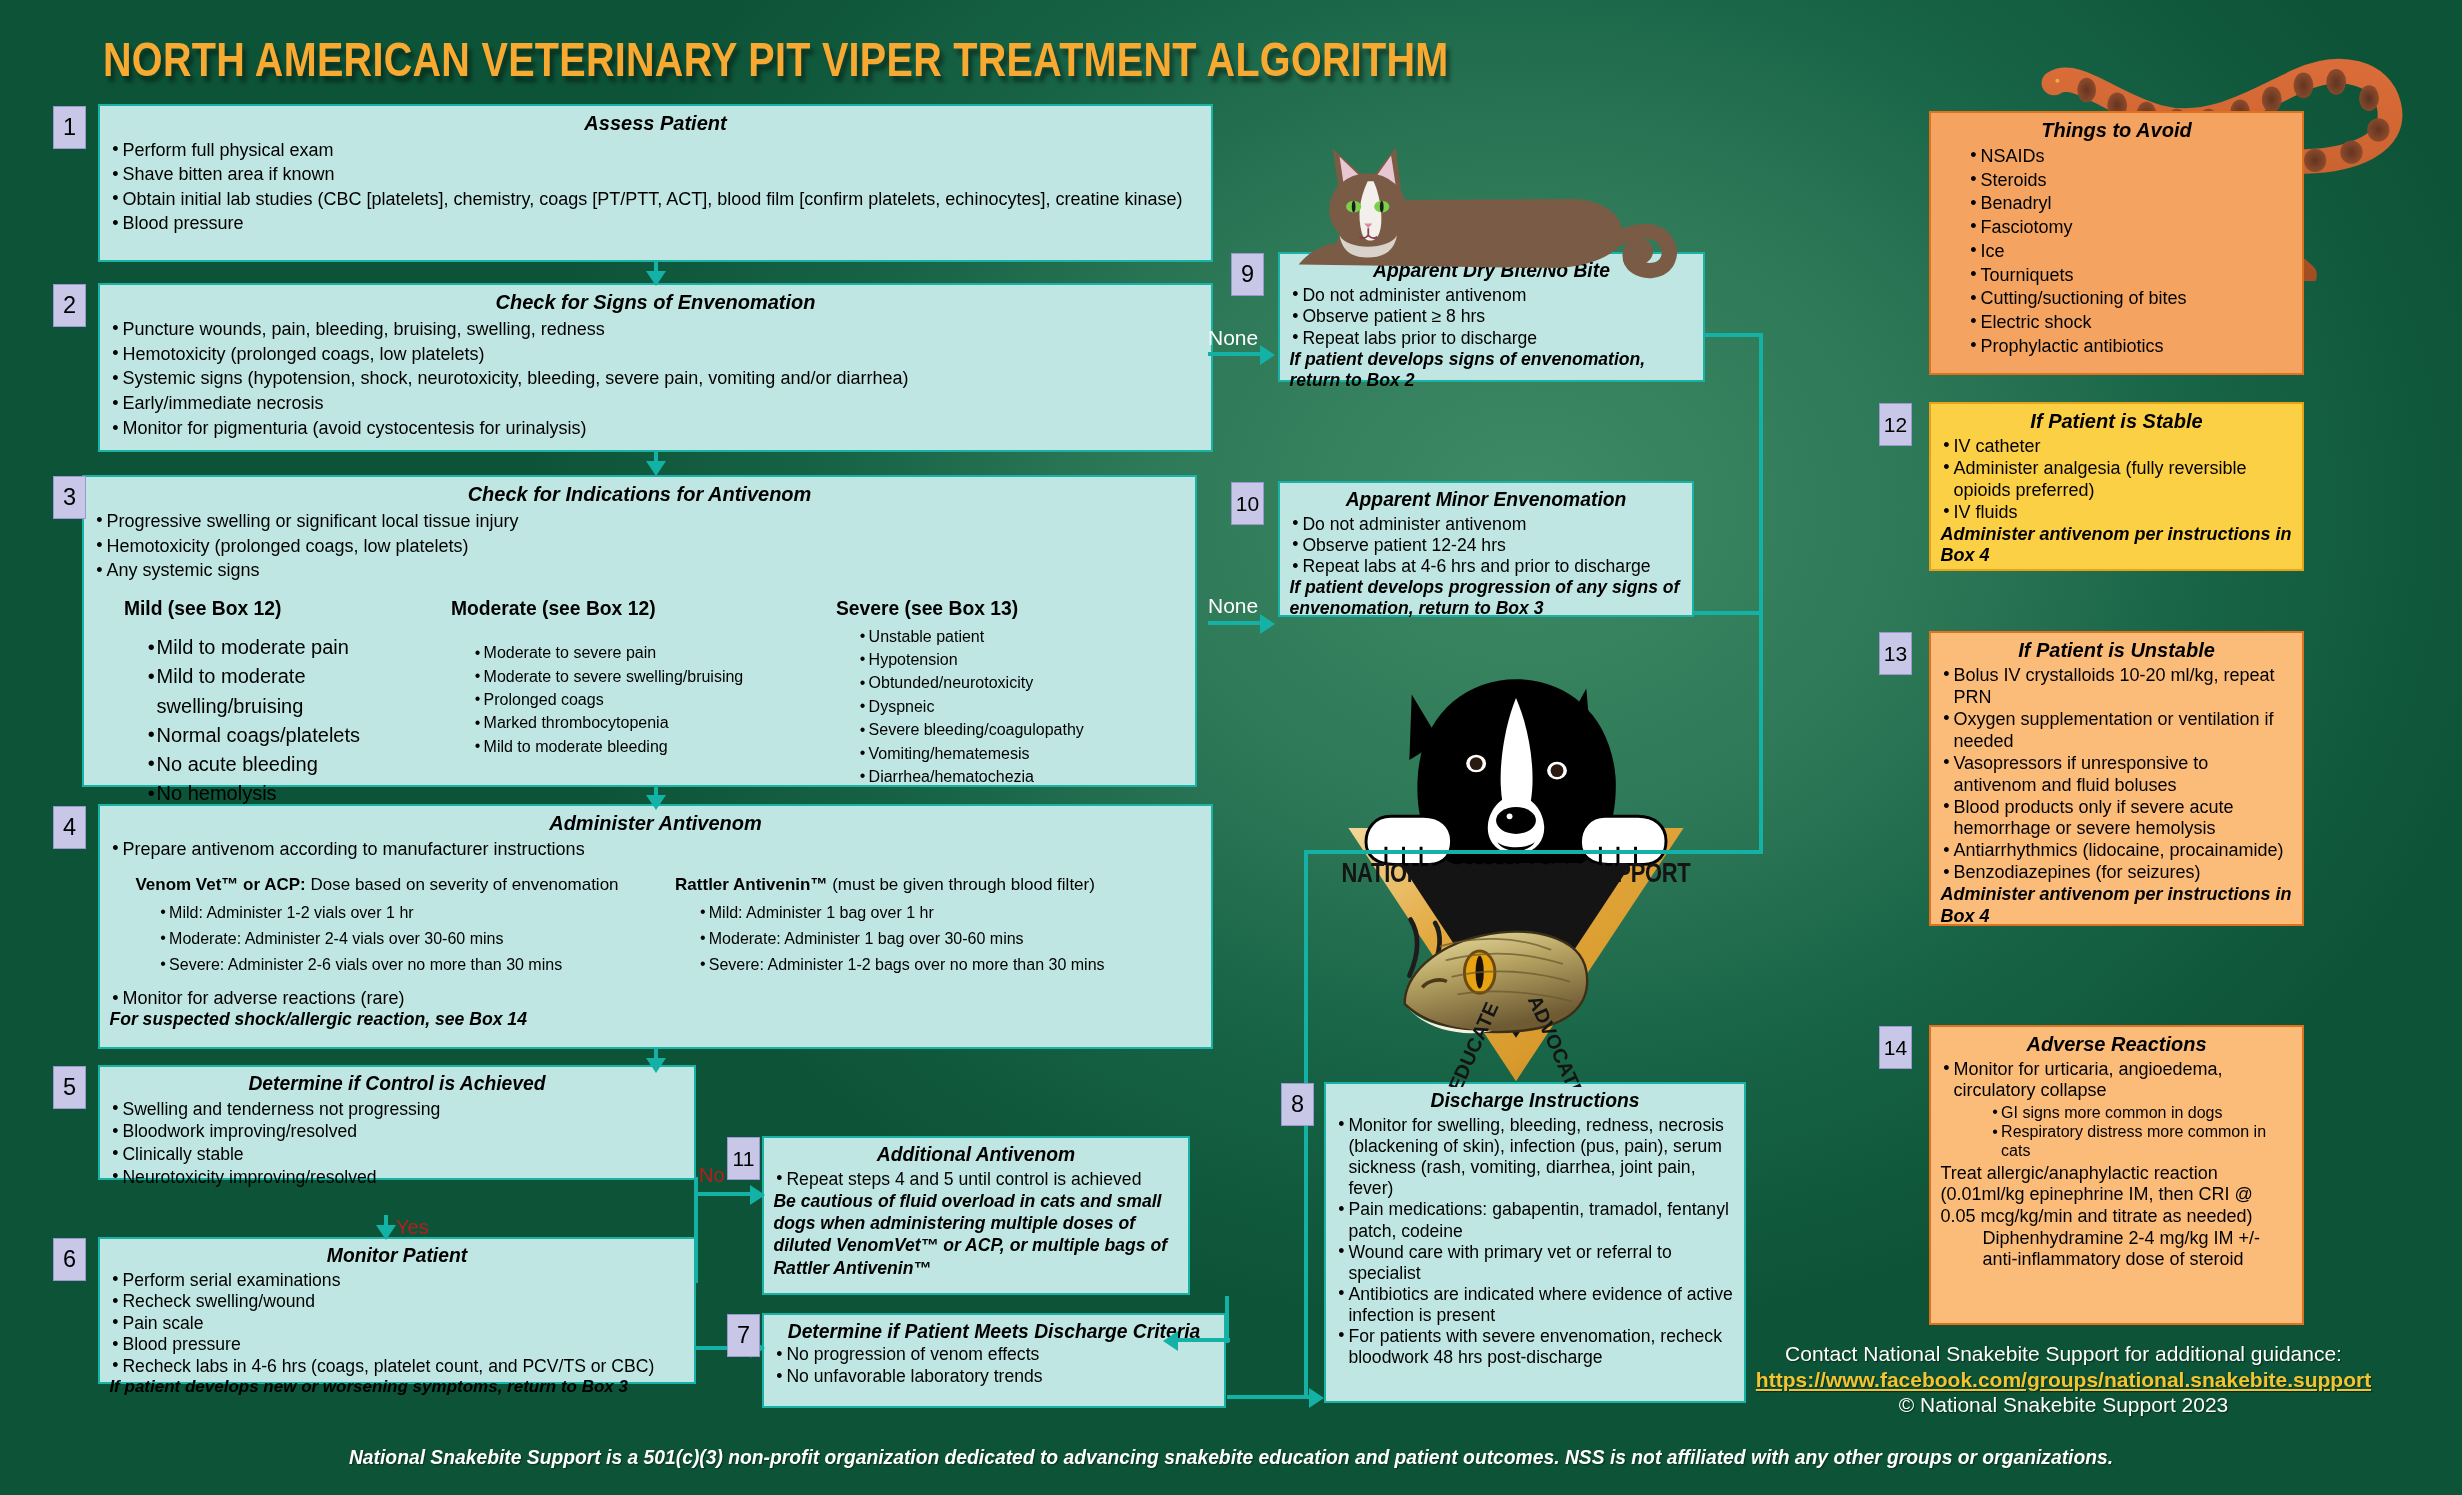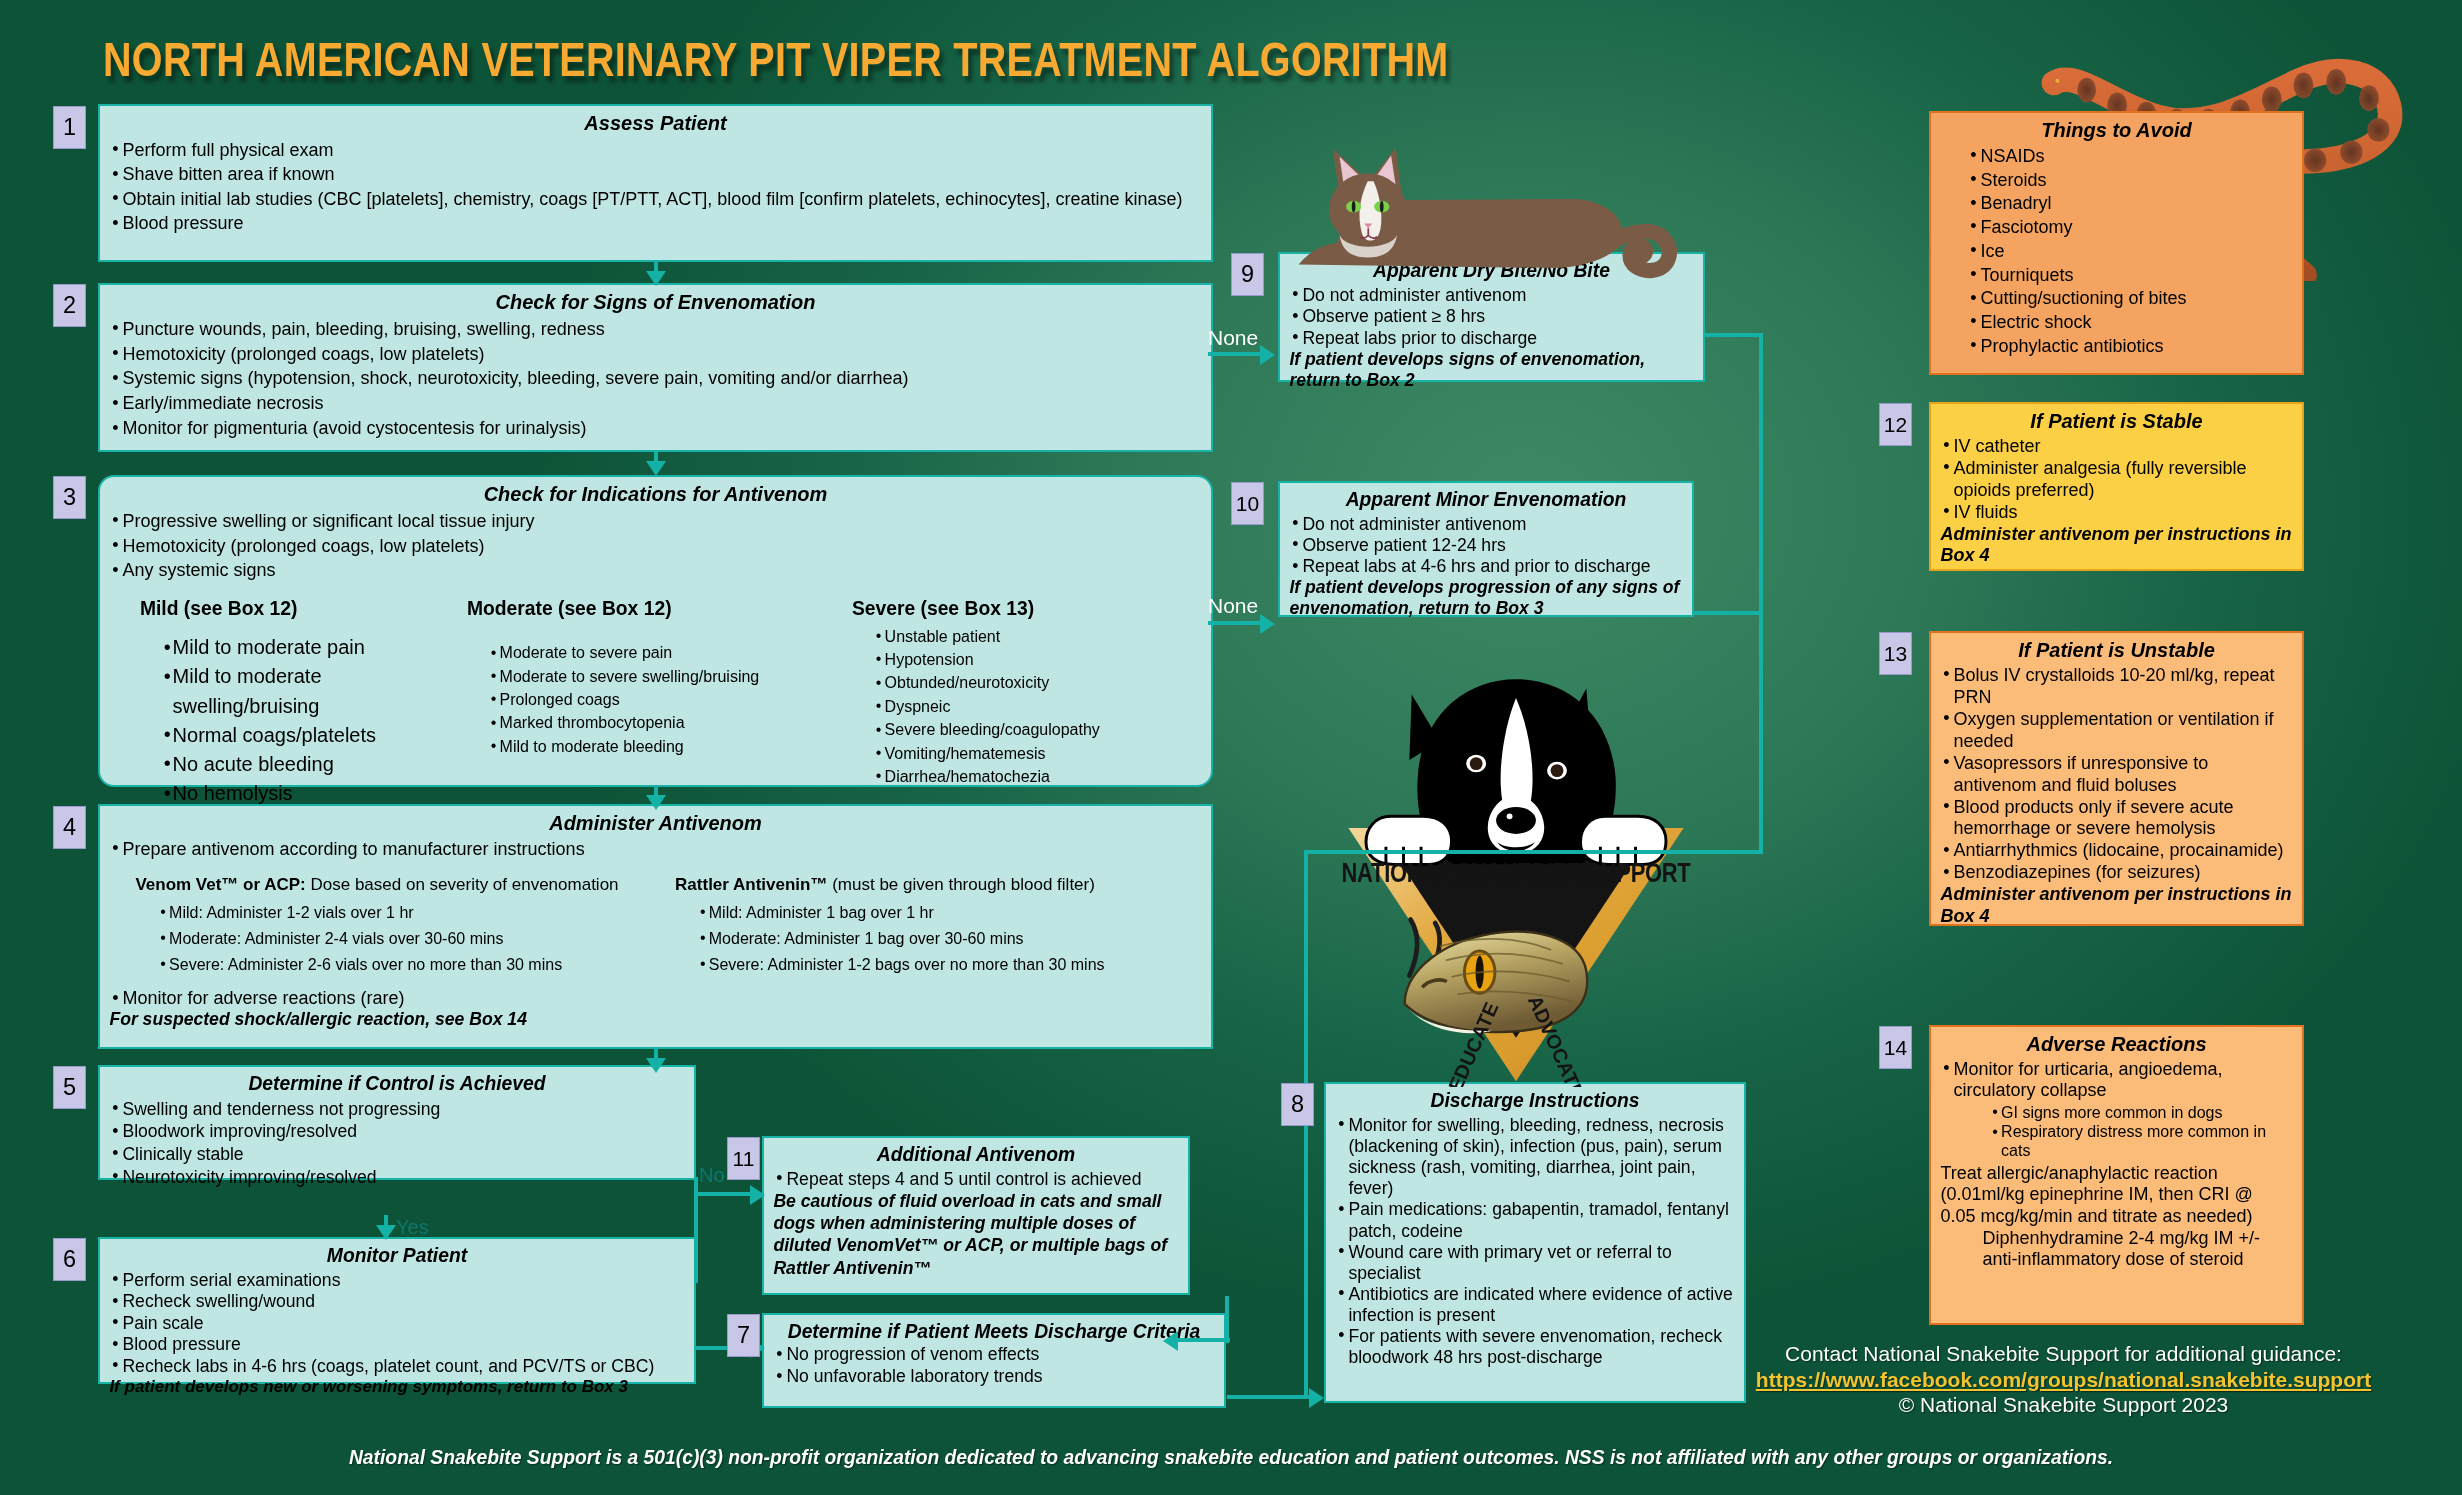--- a/index.html
+++ b/index.html
@@ -53,21 +53,21 @@
 
   
   .ln{ position:absolute; background:#14B2A6; z-index:3;}
   .arrow-d{ position:absolute; width:0;height:0; border-left:10px solid transparent;
             border-right:10px solid transparent; border-top:15.2px solid #14B2A6; z-index:3;}
   .arrow-r{ position:absolute; width:0;height:0; border-top:10px solid transparent;
             border-bottom:10px solid transparent; border-left:15.2px solid #14B2A6; z-index:3;}
   .arrow-l{ position:absolute; width:0;height:0; border-top:10px solid transparent;
             border-bottom:10px solid transparent; border-right:15.2px solid #14B2A6; z-index:3;}
   .edgelbl{ position:absolute; color:#fff; font-size:21px; z-index:4; white-space:nowrap;}
-  .edgelbl.dark{ color:#0f766e;text-align:right; }
+  .edgelbl.dark{ color:#b91c1c;text-align:right; }
 
   
   .contact{ position:absolute; right:32px; width:733px; text-align:center; color:#fff;
             font-size:21px; line-height:1.22; text-shadow:1.2px 1.2px 1.2px rgba(0,0,0,.45); }
   .contact .url{ color:#F4C430; text-decoration:underline; display:block; font-weight:700;}
   .disclaimer{ position:absolute; left:0; width:2462px; text-align:center; color:#fff;
                font-style:italic; font-weight:700; font-size:19.3px;
                text-shadow:1.2px 1.2px 1.2px rgba(0,0,0,.4); }
 
   
@@ -259,21 +259,21 @@
     <ul class="bullets" style="line-height:1.38;">
       <li>Puncture wounds, pain, bleeding, bruising, swelling, redness</li>
       <li>Hemotoxicity (prolonged coags, low platelets)</li>
       <li>Systemic signs (hypotension, shock, neurotoxicity, bleeding, severe pain, vomiting and/or diarrhea)</li>
       <li>Early/immediate necrosis</li>
       <li>Monitor for pigmenturia (avoid cystocentesis for urinalysis)</li>
     </ul>
   </div>
 
   <div class="tag" style="left:53px; top:476px;">3</div>
-  <div class="box" style="left:98px; top:475px; width:1115px; height:312px; font-size:18px;border-radius:16px;">
+  <div class="box" style="left:82px; top:475px; width:1115px; height:312px; font-size:18px;">
     <span class="bt" style="font-size:20px;">Check for Indications for Antivenom</span>
     <ul class="bullets" style="line-height:1.38;">
       <li>Progressive swelling or significant local tissue injury</li>
       <li>Hemotoxicity (prolonged coags, low platelets)</li>
       <li>Any systemic signs</li>
     </ul>
     <div style="display:flex; margin-top:15.2px; padding-left:30.5px; gap:22px;">
       <div style="width:305px;">
         <div style="font-weight:700; font-size:19.3px;">Mild (see Box 12)</div>
         <ul class="bullets tight" style="font-size:20px; line-height:1.46; padding-left:21px; margin-top:12px;">

